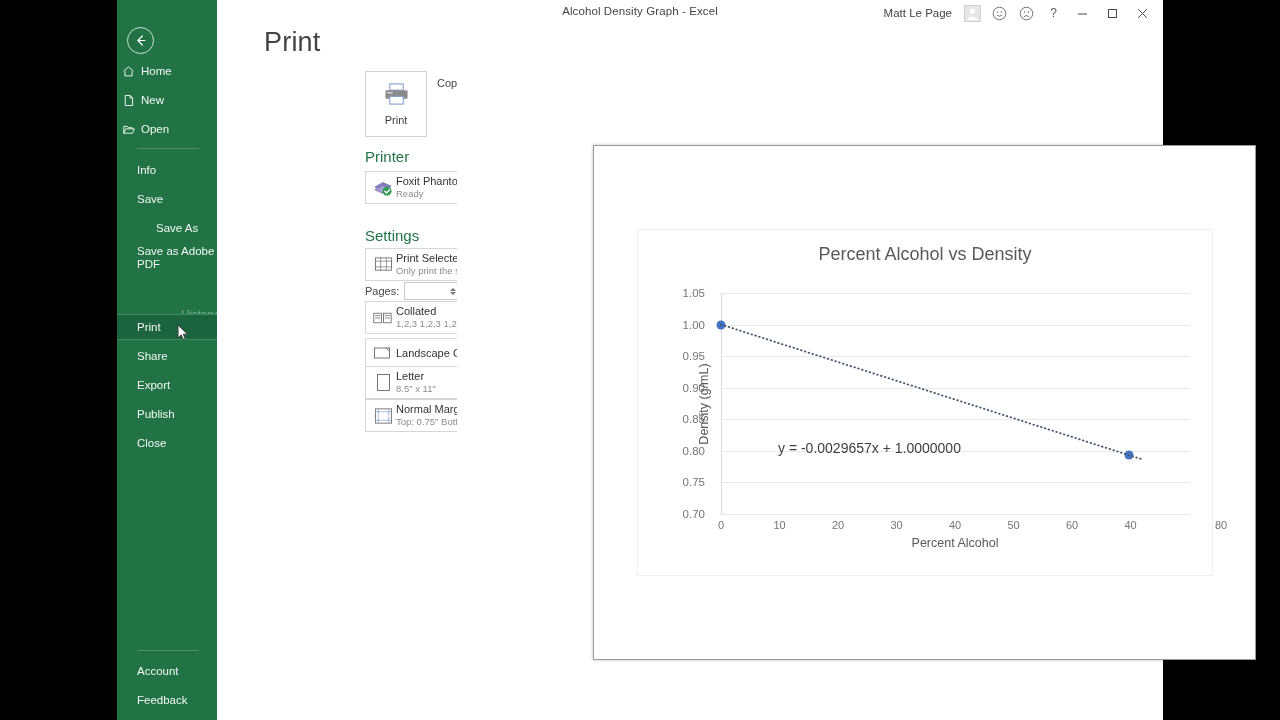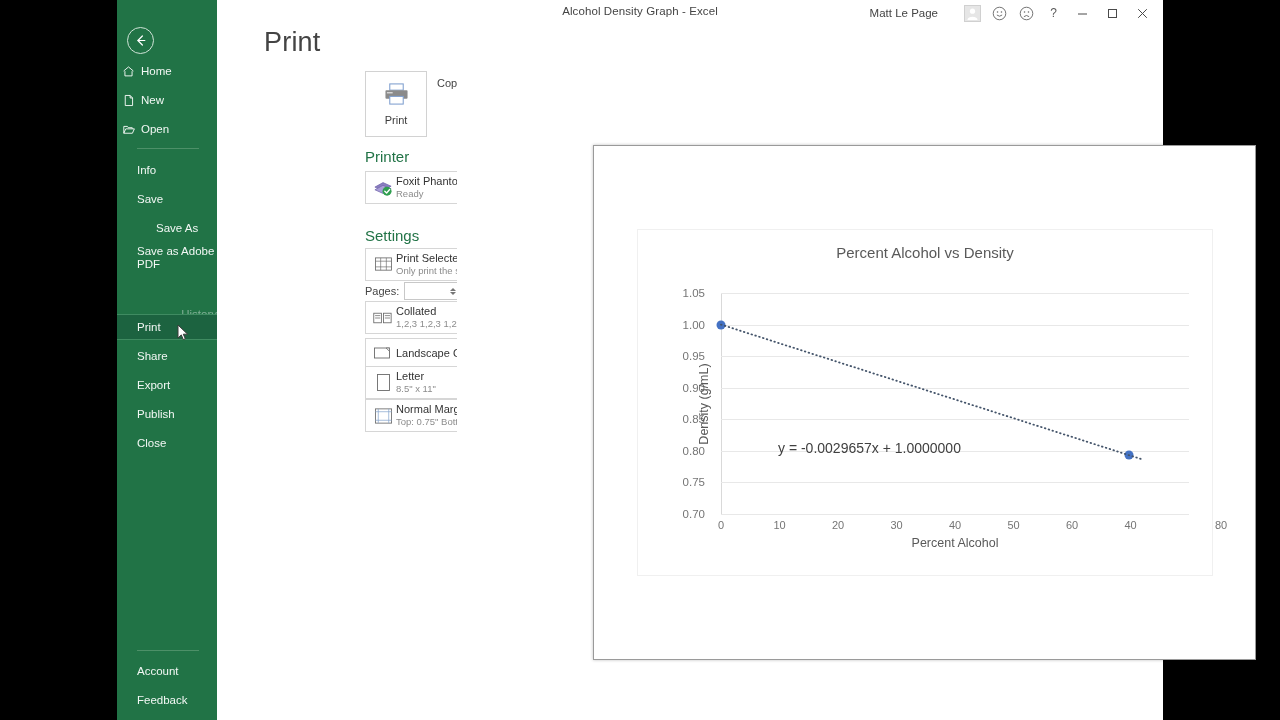--- a/index.html
+++ b/index.html
@@ -36,21 +36,21 @@
     color: #444444;
     letter-spacing: .1px;
   }
   #win-right {
     position: absolute;
     right: 6px; top: 0;
     height: 26px;
     display: flex; align-items: center; gap: 0px;
   }
   .acct-name {
-    font-size: 11.5px; color: #444; margin-right: 21px;
+    font-size: 11.5px; color: #444; margin-right: 7px;
     white-space: nowrap;
   }
   .tb-icon {
     width: 27px; height: 26px;
     display: flex; align-items: center; justify-content: center;
     color: #5a5a5a;
   }
   .tb-icon svg { display: block; }
   .win-btn {
     width: 30px; height: 26px;
@@ -213,21 +213,21 @@
   #chart-box {
     position: absolute;
     left: 43px; top: 83px;
     width: 576px; height: 347px;
     border: 1px solid #f0f0f0;
     background: #ffffff;
   }
   #chart-title {
     position: absolute; left: 0; right: 0; top: 14px;
     text-align: center;
-    font-size: 15px; color: #595959;
+    font-size: 18px; color: #595959;
     font-weight: 400;
   }
   #plot {
     position: absolute;
     left: 83px; top: 63px;
     width: 468px; height: 221px;
   }
   .gridline {
     position: absolute; left: 0;
     width: 100%; height: 1px;

